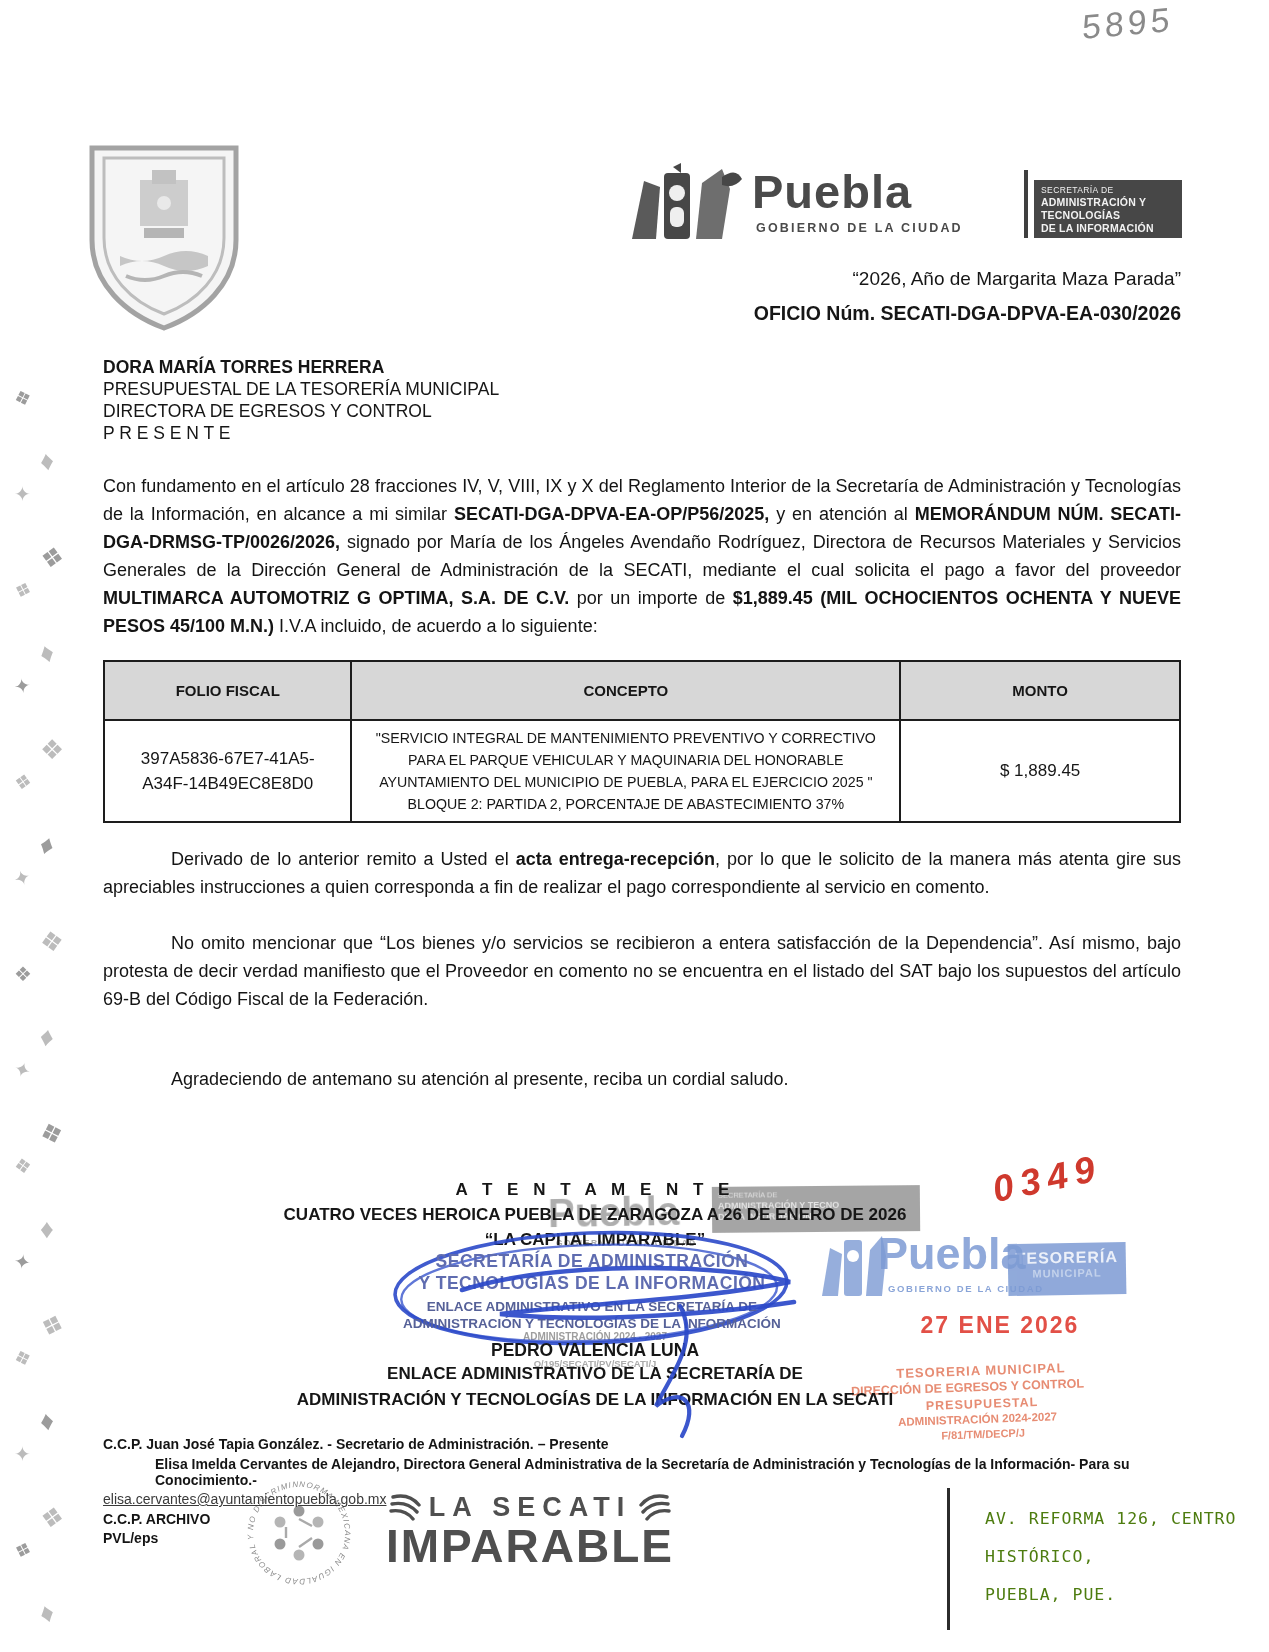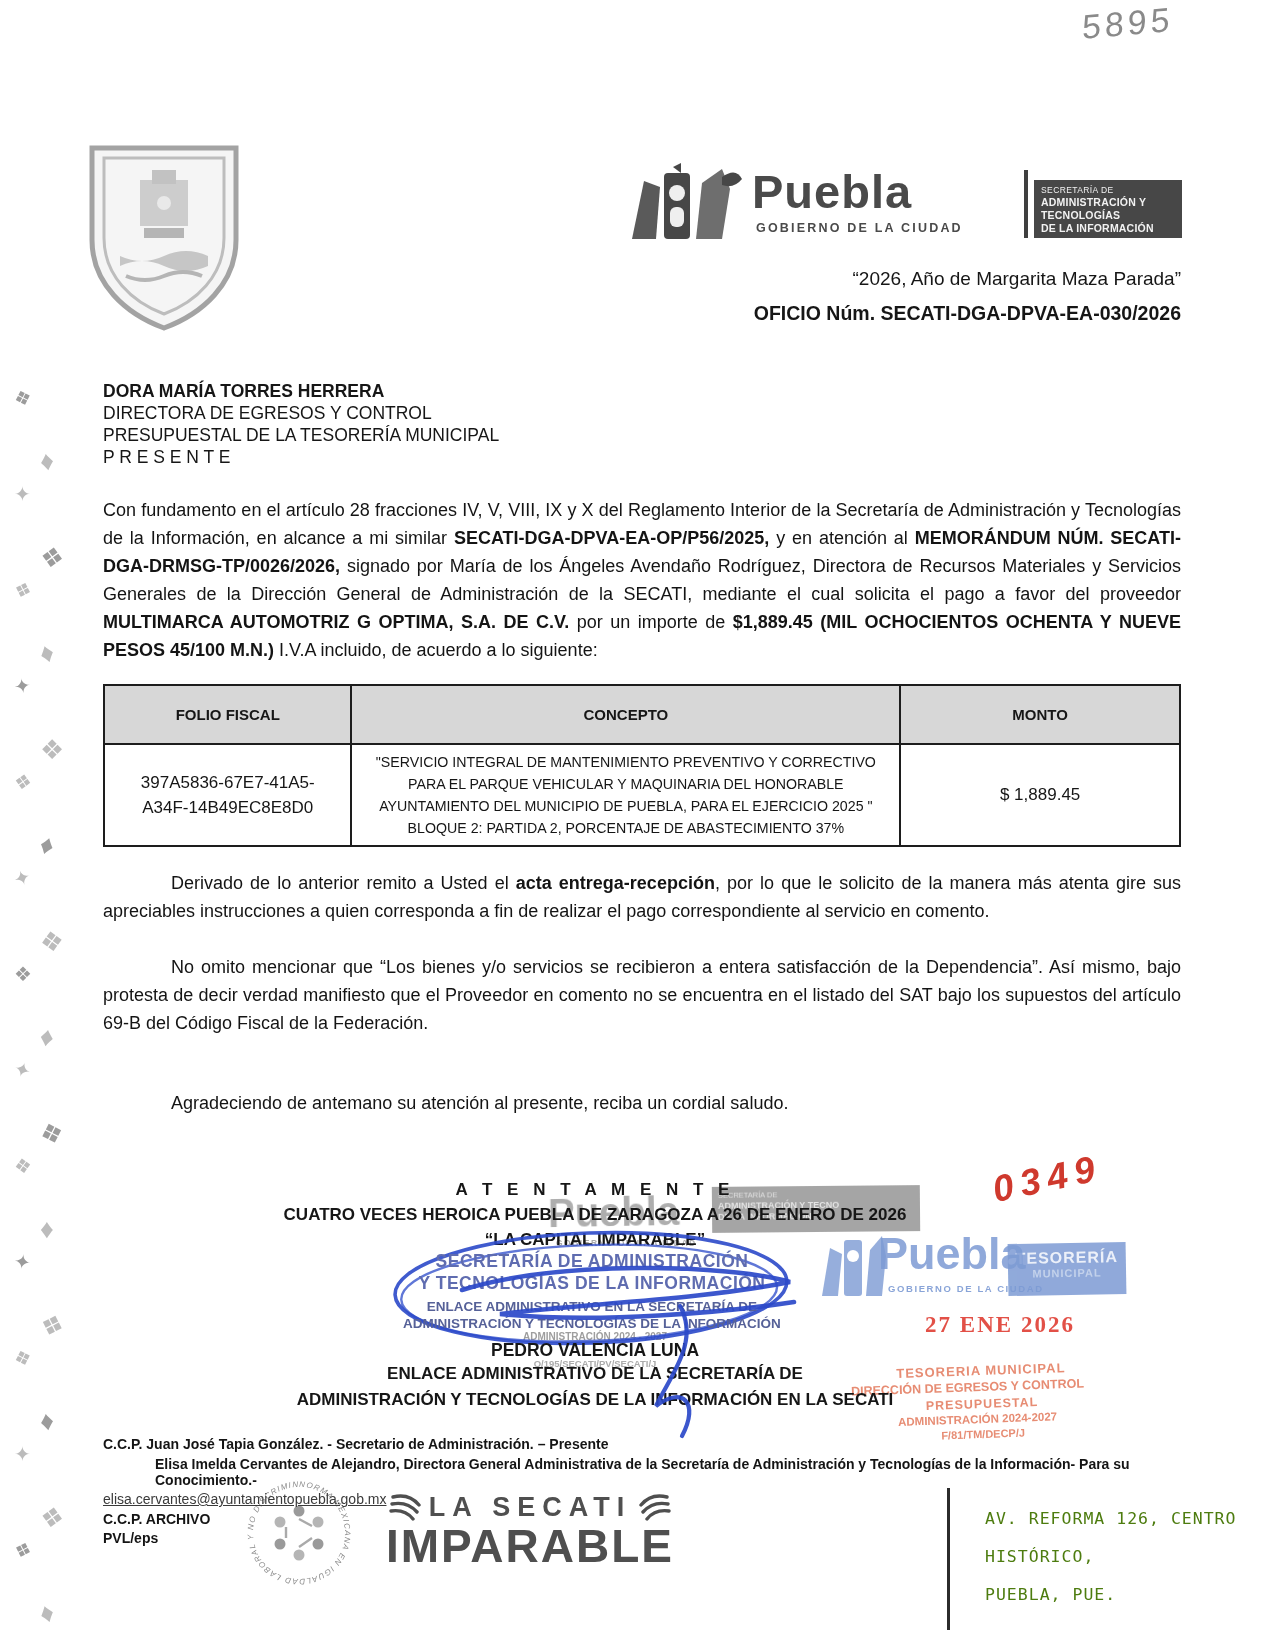--- a/index.html
+++ b/index.html
@@ -18,21 +18,21 @@
   .hdr-box{left:1034px;top:180px;width:148px;height:58px;background:#474747;color:#f2f2f2;
            padding:5px 7px;box-sizing:border-box;line-height:1.25;}
   .hdr-box .t1{font-size:8.5px;font-weight:400;letter-spacing:.4px;}
   .hdr-box .t2{font-size:10.5px;font-weight:700;letter-spacing:.2px;}
 
   .legend{right:88px;top:262px;text-align:right;line-height:1.8;}
   .legend .l1{font-size:19px;}
   .legend .l2{font-size:19.5px;font-weight:700;}
 
   
-  .content{left:103px;top:356px;width:1078px;margin-top:24px;}
+  .content{left:103px;top:356px;width:1078px;}
   .recipient{font-size:17.5px;line-height:22px;}
   .recipient .name{font-weight:700;}
   .para{font-size:18px;line-height:28px;text-align:justify;color:#141414;}
   .p1{margin-top:28px;}
   .p2{margin-top:22px;text-indent:68px;}
   .p3{margin-top:28px;text-indent:68px;}
   .p4{margin-top:52px;text-indent:68px;text-align:left;}
   .b{font-weight:700;}
 
   table.doc{margin-top:20px;width:100%;border-collapse:collapse;border:2px solid #1d1d1d;}
@@ -76,21 +76,21 @@
   
   .hw-folio{left:992px;top:1158px;font-size:37px;color:#cf392d;font-style:italic;font-weight:600;
             letter-spacing:7px;transform:rotate(-12deg);z-index:5;}
   .tz{z-index:2;color:#7d9bd4;}
   .tz-brand{left:878px;top:1228px;font-size:45px;font-weight:800;opacity:.85;filter:blur(.4px);}
   .tz-sub{left:888px;top:1283px;font-size:9.5px;font-weight:700;letter-spacing:1.6px;opacity:.9;}
   .tz-box{left:1008px;top:1243px;width:118px;height:52px;background:#7d9bd4;opacity:.85;
           text-align:center;line-height:1.1;padding-top:6px;box-sizing:border-box;transform:rotate(-1deg);}
   .tz-box .t1{font-size:16px;font-weight:800;color:#e9eef8;letter-spacing:1px;}
   .tz-box .t2{font-size:11px;font-weight:700;color:#b9cae8;letter-spacing:1px;}
-  .date-red{left:905px;top:1312px;width:190px;text-align:center;font-family:Liberation Serif, serif;
+  .date-red{left:905px;top:1312px;width:190px;text-align:center;font-family:Liberation Sans, sans-serif;
             font-size:23px;font-weight:700;color:#e04238;letter-spacing:2px;opacity:.92;z-index:5;}
   .egresos{left:842px;top:1362px;width:280px;text-align:center;color:#e58368;font-weight:700;
            transform:rotate(-2deg);line-height:1.32;z-index:5;opacity:.92;}
   .egresos .e1{font-size:13px;letter-spacing:1px;}
   .egresos .e2{font-size:12.5px;margin-left:-28px;}
   .egresos .e3{font-size:12.5px;letter-spacing:1px;}
   .egresos .e4{font-size:11.5px;margin-left:-10px;}
   .egresos .e5{font-size:11px;}
 
   .sig-ink{left:428px;top:1238px;z-index:7;pointer-events:none;}
@@ -183,22 +183,22 @@
   </div>
 
   <div class="abs legend">
     <div class="l1">“2026, Año de Margarita Maza Parada”</div>
     <div class="l2">OFICIO Núm. SECATI-DGA-DPVA-EA-030/2026</div>
   </div>
 
   <div class="abs content">
     <div class="recipient">
       <div class="name">DORA MARÍA TORRES HERRERA</div>
+      <div>PRESUPUESTAL DE LA TESORERÍA MUNICIPAL</div>
       <div>DIRECTORA DE EGRESOS Y CONTROL</div>
-      <div>PRESUPUESTAL DE LA TESORERÍA MUNICIPAL</div>
       <div>P R E S E N T E</div>
     </div>
 
     <p class="para p1"><span>Con fundamento en el artículo 28 fracciones IV, V, VIII, IX y X del Reglamento Interior de la Secretaría de Administración y Tecnologías de la Información,  en alcance a mi similar </span><span class="b">SECATI-DGA-DPVA-EA-OP/P56/2025,</span><span> y en atención al </span><span class="b">MEMORÁNDUM NÚM. SECATI-DGA-DRMSG-TP/0026/2026,</span><span> signado por María de los Ángeles Avendaño Rodríguez, Directora de Recursos Materiales y Servicios Generales de la Dirección General de Administración de la SECATI, mediante el cual solicita el pago a favor del proveedor </span><span class="b">MULTIMARCA AUTOMOTRIZ G OPTIMA, S.A. DE C.V.</span><span> por un importe de </span><span class="b">$1,889.45 (MIL OCHOCIENTOS OCHENTA Y NUEVE PESOS 45/100 M.N.)</span><span> I.V.A incluido, de acuerdo a lo siguiente:</span></p>
 
     <table class="doc">
       <thead>
         <tr>
           <th>FOLIO FISCAL</th>
           <th>CONCEPTO</th>

